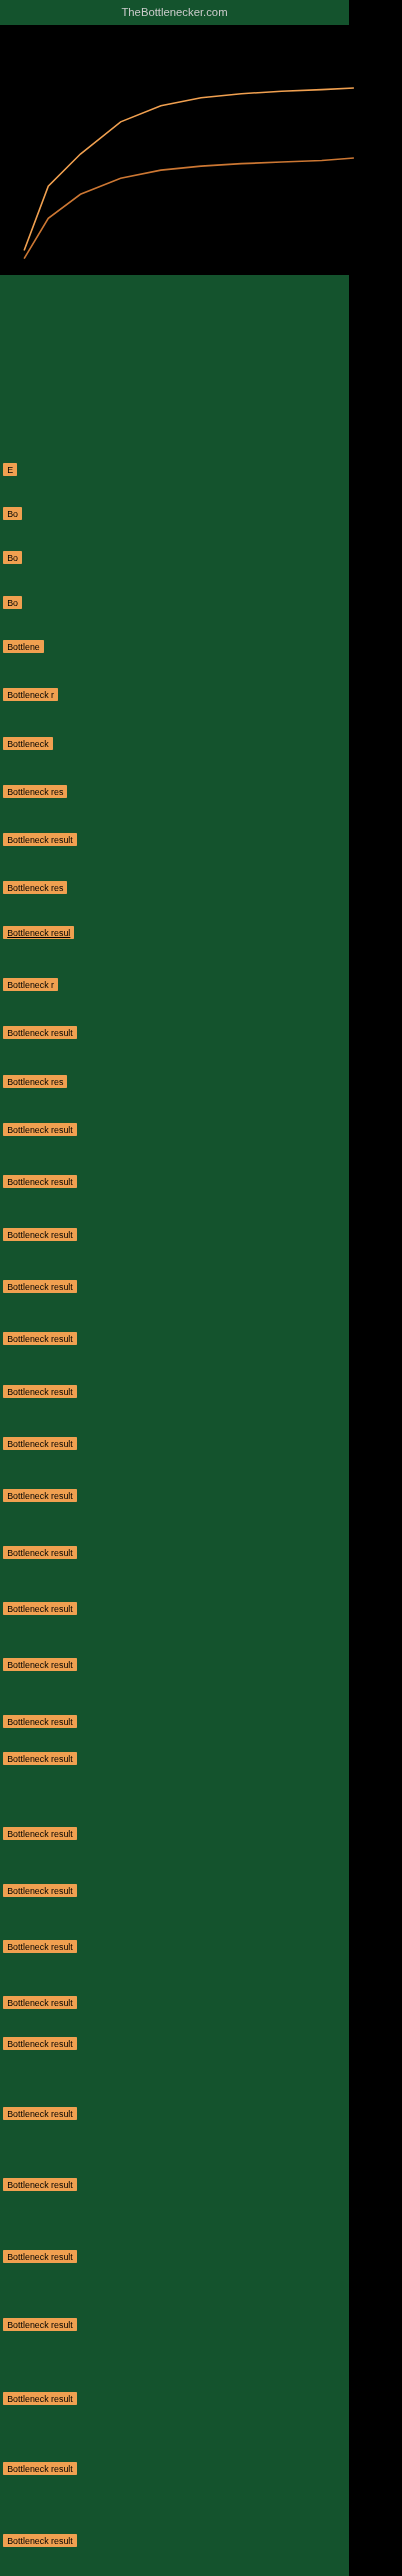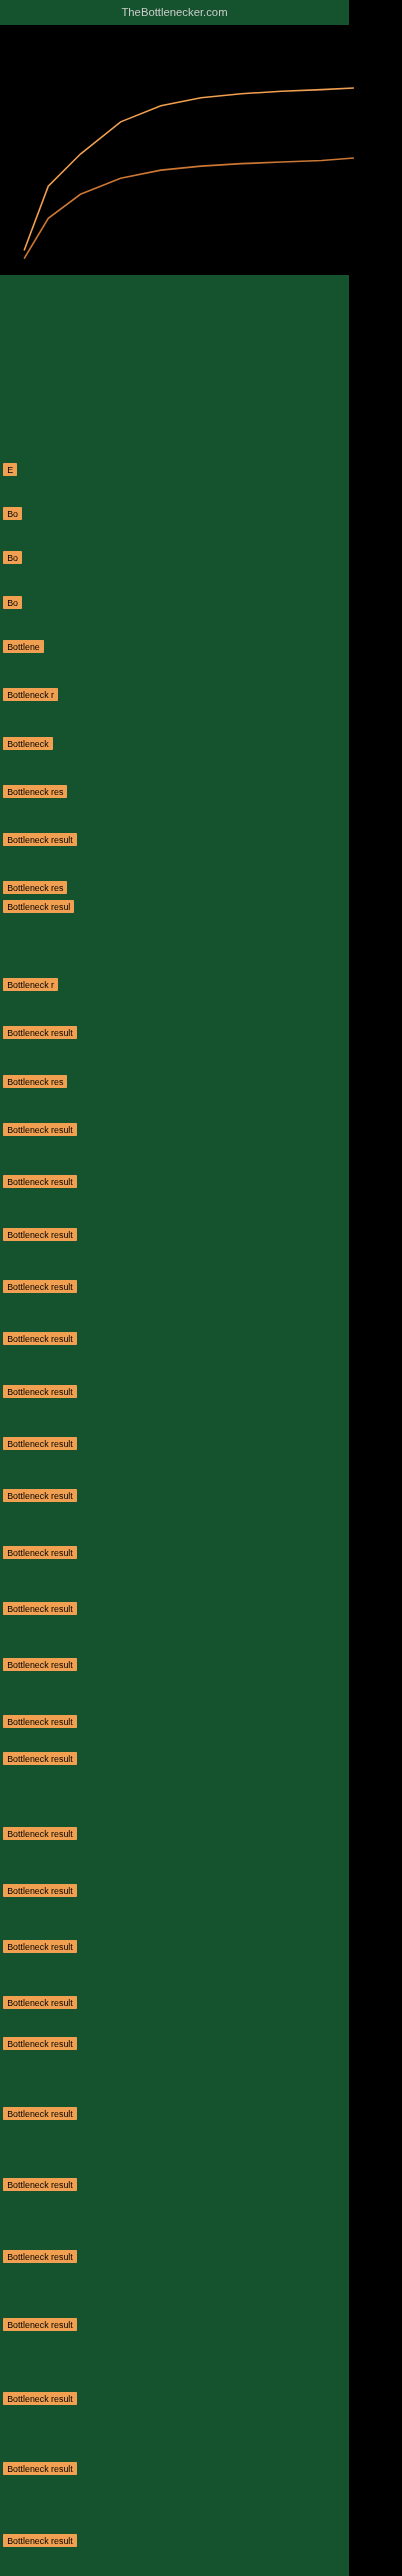--- a/index.html
+++ b/index.html
@@ -62,21 +62,21 @@
       </div>
       <div style="position: absolute; top: 785px; left: 1.6px; display: flex; align-items: center;">
         <span style="display: inline-block; background-color: rgb(240, 160, 80); color: rgb(0, 0, 0); font-size: 8.9px; padding: 1.6px 4px; margin-left: 1.6px; white-space: nowrap; border-radius: 0.8px;">Bottleneck res</span>
       </div>
       <div style="position: absolute; top: 833px; left: 1.6px; display: flex; align-items: center;">
         <span style="display: inline-block; background-color: rgb(240, 160, 80); color: rgb(0, 0, 0); font-size: 8.9px; padding: 1.6px 4px; margin-left: 1.6px; white-space: nowrap; border-radius: 0.8px;">Bottleneck result</span>
       </div>
       <div style="position: absolute; top: 881px; left: 1.6px; display: flex; align-items: center;">
         <span style="display: inline-block; background-color: rgb(240, 160, 80); color: rgb(0, 0, 0); font-size: 8.9px; padding: 1.6px 4px; margin-left: 1.6px; white-space: nowrap; border-radius: 0.8px;">Bottleneck res</span>
       </div>
-      <div style="position: absolute; top: 900px; left: 1.6px; display: flex; align-items: center;">
+      <div style="position: absolute; top: 926px; left: 1.6px; display: flex; align-items: center; text-decoration: underline;">
         <span style="display: inline-block; background-color: rgb(240, 160, 80); color: rgb(0, 0, 0); font-size: 8.9px; padding: 1.6px 4px; margin-left: 1.6px; white-space: nowrap; border-radius: 0.8px;">Bottleneck resul</span>
       </div>
       <div style="position: absolute; top: 978px; left: 1.6px; display: flex; align-items: center;">
         <span style="display: inline-block; background-color: rgb(240, 160, 80); color: rgb(0, 0, 0); font-size: 8.9px; padding: 1.6px 4px; margin-left: 1.6px; white-space: nowrap; border-radius: 0.8px;">Bottleneck r</span>
       </div>
       <div style="position: absolute; top: 1026px; left: 1.6px; display: flex; align-items: center;">
         <span style="display: inline-block; background-color: rgb(240, 160, 80); color: rgb(0, 0, 0); font-size: 8.9px; padding: 1.6px 4px; margin-left: 1.6px; white-space: nowrap; border-radius: 0.8px;">Bottleneck result</span>
       </div>
       <div style="position: absolute; top: 1075px; left: 1.6px; display: flex; align-items: center;">
         <span style="display: inline-block; background-color: rgb(240, 160, 80); color: rgb(0, 0, 0); font-size: 8.9px; padding: 1.6px 4px; margin-left: 1.6px; white-space: nowrap; border-radius: 0.8px;">Bottleneck res</span>

